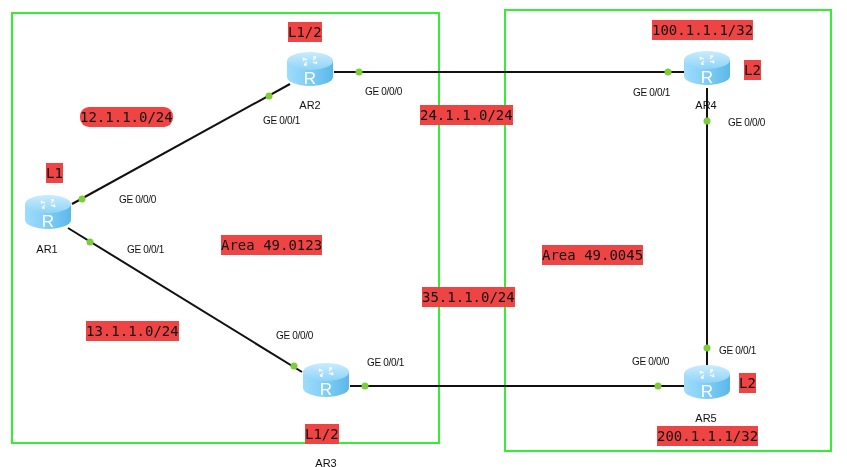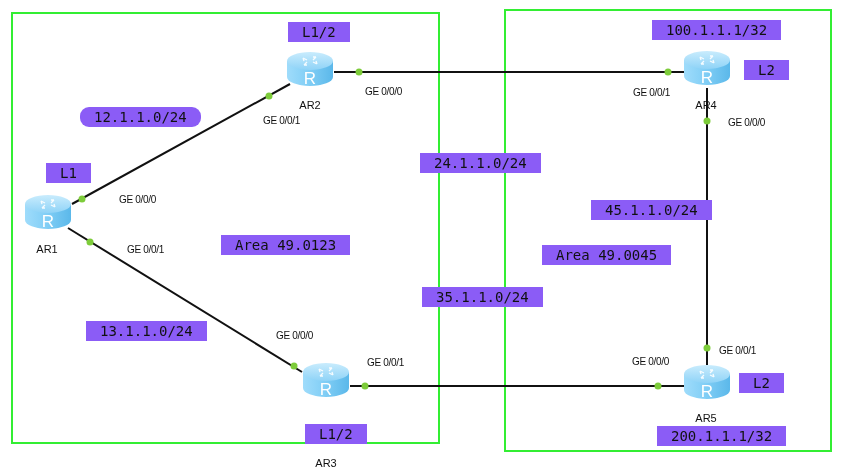--- a/index.html
+++ b/index.html
@@ -1,19 +1,19 @@
 <!DOCTYPE html>
 <html><head>
   <meta charset="utf-8">
   <style>
     html, body { margin:0; padding:0; background:#ffffff; }
     #canvas { position:relative; width:847px; height:467px; overflow:hidden; background:#fff; }
     .area-box { position:absolute; border:2px solid #33ee33; box-sizing:border-box; }
     svg.links { position:absolute; left:0; top:0; }
-    .tag { position:absolute; background:#8b5cf6; color:#111; font-family:"DejaVu Sans Mono","Liberation Mono",monospace; font-size:14px; line-height:20px; padding:0 14px; white-space:nowrap; }
+    .tag { position:absolute; background:#ef4444; color:#111; font-family:"DejaVu Sans Mono","Liberation Mono",monospace; font-size:14px; line-height:20px; padding:0 0; white-space:nowrap; }
     .port { position:absolute; font-family:"Liberation Sans",sans-serif; font-size:10px; color:#111; white-space:nowrap; letter-spacing:-0.3px; }
     .rname { position:absolute; font-family:"Liberation Sans",sans-serif; font-size:11px; color:#111; white-space:nowrap; transform:translateX(-50%); }
     .router { position:absolute; width:48px; height:38px; cursor:pointer; }
   </style>
 </head>
 <body>
 
 <div id="canvas">
 
   <div class="area-box" style="left:11px;top:12px;width:429px;height:432px;"></div>
@@ -77,23 +77,22 @@
   <span class="tag" style="left:739px;top:373px;">L2</span>
 
   <span class="tag" style="left:652px;top:20px;">100.1.1.1/32</span>
   <span class="tag" style="left:657px;top:426px;">200.1.1.1/32</span>
 
   <span class="tag" style="left:221px;top:235px;">Area 49.0123</span>
   <span class="tag" style="left:542px;top:245px;">Area 49.0045</span>
 
   <span class="tag" style="left:80px;top:107px;border-radius:9px;">12.1.1.0/24</span>
   <span class="tag" style="left:86px;top:321px;">13.1.1.0/24</span>
-  <span class="tag" style="left:420px;top:105px;margin-top:48px;">24.1.1.0/24</span>
+  <span class="tag" style="left:420px;top:105px;">24.1.1.0/24</span>
   <span class="tag" style="left:422px;top:287px;">35.1.1.0/24</span>
-  <span class="tag" style="left:591px;top:200px;">45.1.1.0/24</span>
 
   <span class="port" style="left:119px;top:194px;">GE 0/0/0</span>
   <span class="port" style="left:263px;top:115px;">GE 0/0/1</span>
   <span class="port" style="left:127px;top:244px;">GE 0/0/1</span>
   <span class="port" style="left:276px;top:330px;">GE 0/0/0</span>
   <span class="port" style="left:365px;top:86px;">GE 0/0/0</span>
   <span class="port" style="left:633px;top:87px;">GE 0/0/1</span>
   <span class="port" style="left:367px;top:357px;">GE 0/0/1</span>
   <span class="port" style="left:632px;top:356px;">GE 0/0/0</span>
   <span class="port" style="left:728px;top:117px;">GE 0/0/0</span>

